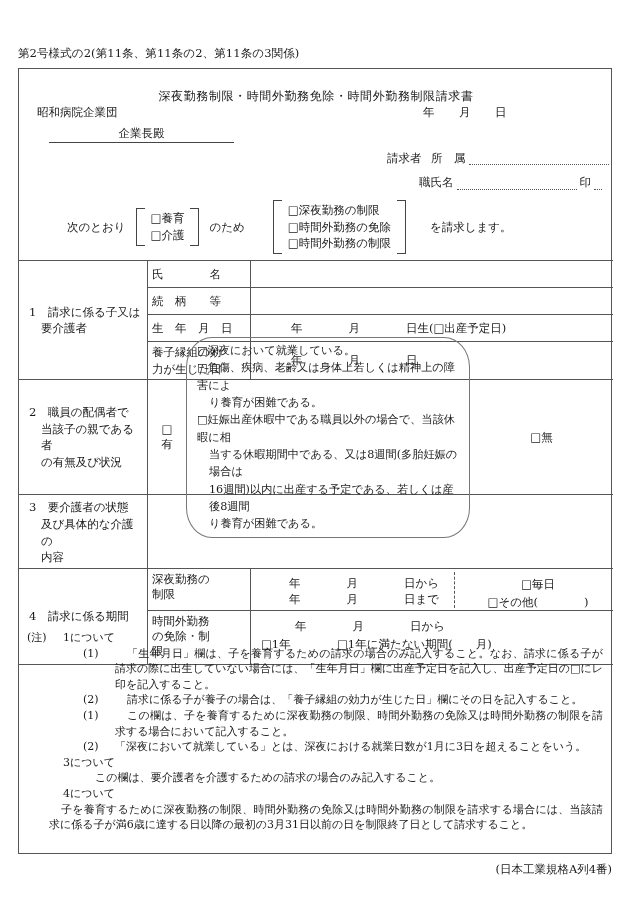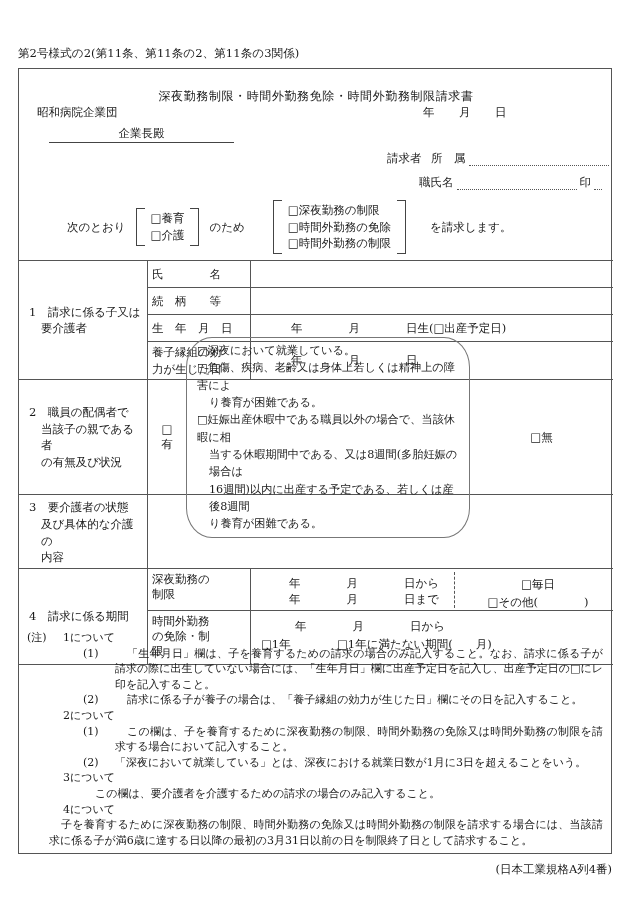--- a/index.html
+++ b/index.html
@@ -34,21 +34,21 @@
 
   .chief{
     position:absolute;left:30px;top:57px;width:185px;
     border-bottom:1px solid #444;
     font-size:11.5px;padding-bottom:1px;
     display:flex;justify-content:center;
   }
 
   .applicant{position:absolute;left:368px;top:82px;font-size:11.5px;}
   .aff-row,.nam-row{position:absolute;font-size:11.5px;display:flex;align-items:flex-end;}
-  .aff-row{left:412px;top:82px;}
+  .aff-row{left:412px;top:82px;align-items:center;}
   .nam-row{left:400px;top:106px;}
   .dotline{
     display:inline-block;
     border-bottom:1px dotted #555;
     height:12px;margin-left:3px;
   }
 
   
   .req-row{
     position:absolute;left:18px;top:128px;width:576px;height:60px;
@@ -313,21 +313,20 @@
       <div class="l2">
         <span class="mk">(1)</span>
         <span class="tx" style="text-indent:12px">「生年月日」欄は、子を養育するための請求の場合のみ記入すること。なお、請求に係る子が請求の際に出生していない場合には、「生年月日」欄に出産予定日を記入し、出産予定日の□にレ印を記入すること。</span>
       </div>
 
       <div class="l2">
         <span class="mk">(2)</span>
         <span class="tx" style="text-indent:12px">請求に係る子が養子の場合は、「養子縁組の効力が生じた日」欄にその日を記入すること。</span>
       </div>
 
-      <div class="l1">2について</div>
 
       <div class="l2">
         <span class="mk">(1)</span>
         <span class="tx" style="text-indent:12px">この欄は、子を養育するために深夜勤務の制限、時間外勤務の免除又は時間外勤務の制限を請求する場合において記入すること。</span>
       </div>
 
       <div class="l2">
         <span class="mk">(2)</span>
         <span class="tx">「深夜において就業している」とは、深夜における就業日数が1月に3日を超えることをいう。</span>
       </div>

